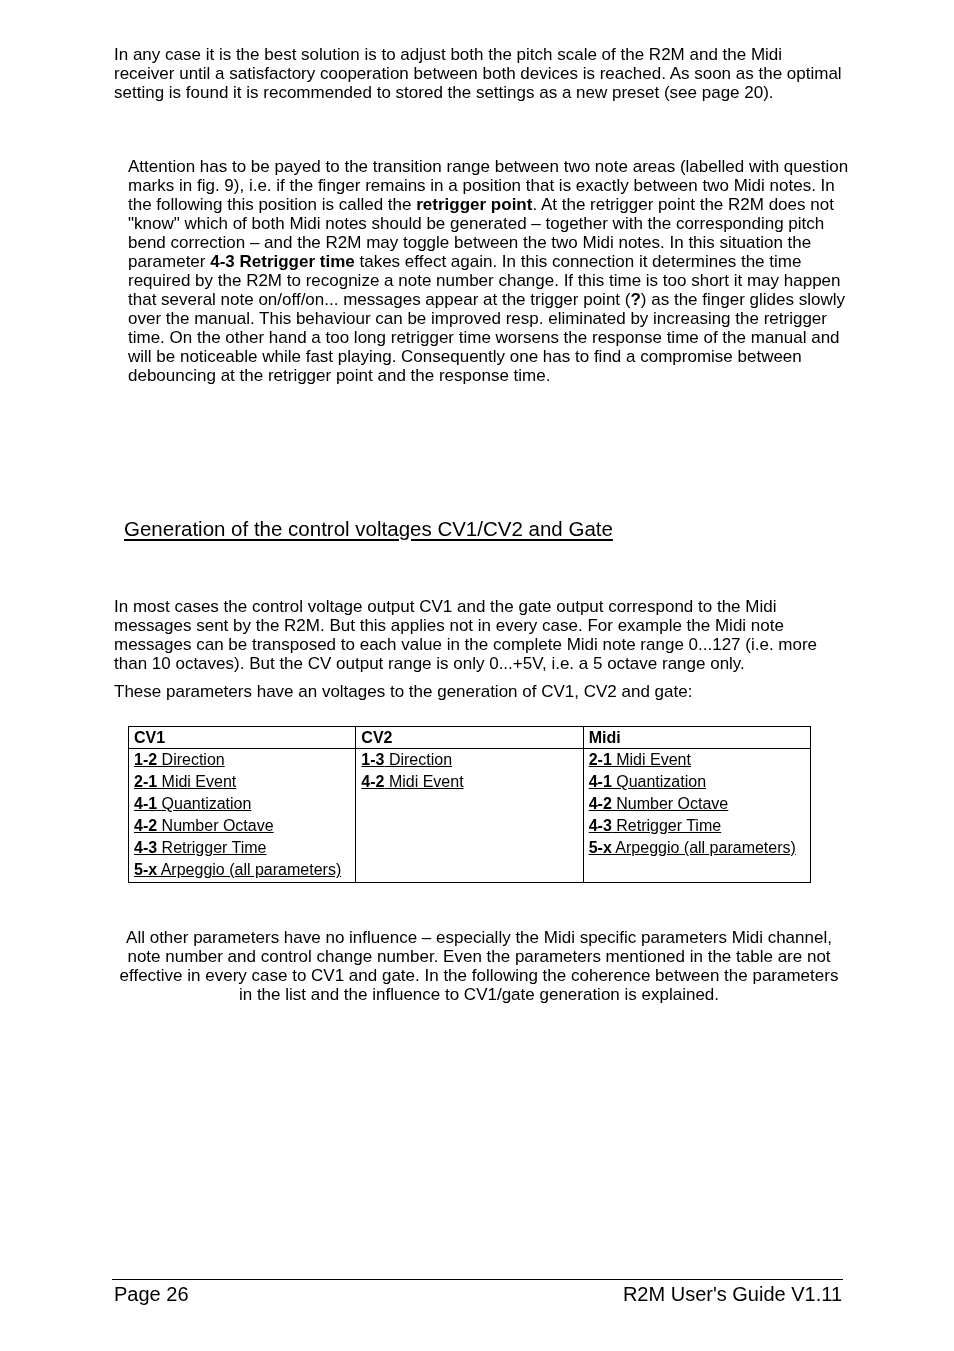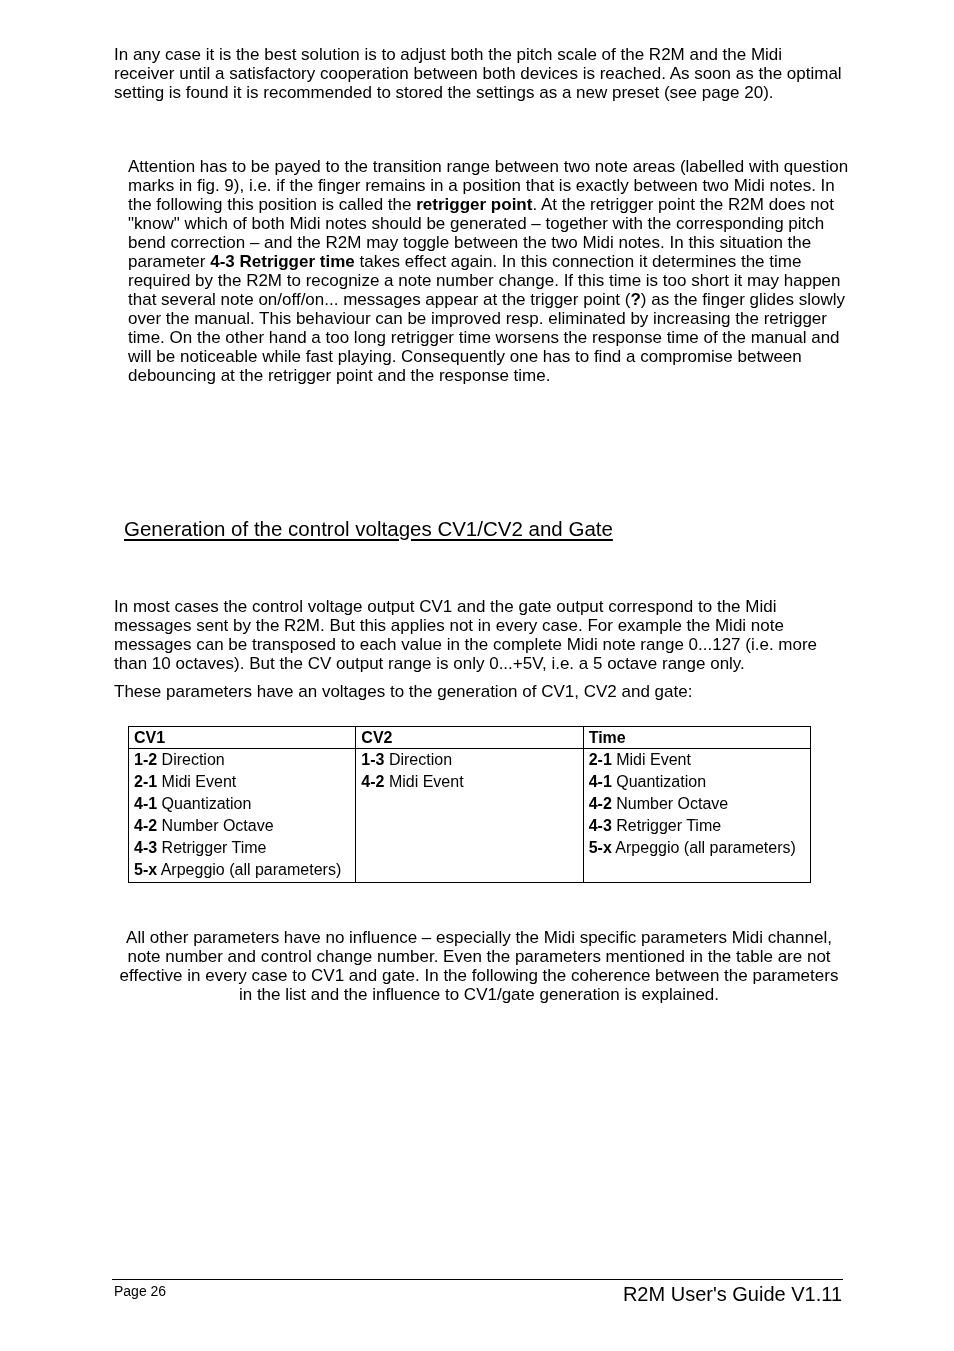--- a/index.html
+++ b/index.html
@@ -24,27 +24,27 @@
     position: absolute; left: 14px; top: 681px;
     border-collapse: collapse; width: 683px;
     font-size: 16px; line-height: 22.1px;
   }
   .tbl td, .tbl th {
     border: 1px solid #000; vertical-align: top; text-align: left;
     padding: 0 5px; width: 33.3%;
   }
   .tbl th { font-weight: bold; line-height: 21px; }
   .tbl td { padding-bottom: 0; }
-  .line { display: block; }
+  .line { display: block; text-decoration: underline; }
   .p5 { position: absolute; top: 883px; left: 0; width: 730px; text-align: center; }
   .footer-rule {
     position: absolute; left: 112px; top: 1279px; width: 731px; height: 0;
     border-top: 1px solid #000;
   }
-  .footer-left { position: absolute; left: 114px; top: 1283px; font-size: 14px; }
+  .footer-left { position: absolute; left: 114px; top: 1283px; font-size: 20px; }
   .footer-right { position: absolute; right: 112px; top: 1283px; font-size: 20px; }
 </style>
 </head>
 <body>
 
 <div class="page">
   <p class="p1">In any case it is the best solution is to adjust both the pitch scale of the R2M and the Midi receiver until a satisfactory cooperation between both devices is reached. As soon as the optimal setting is found it is recommended to stored the settings as a new preset (see page 20).</p>
 
   <p class="p2" id="p2"><span>Attention has to be payed to the transition range between two note areas (labelled with question marks in fig. 9), i.e. if the finger remains in a position that is exactly between two Midi notes. In the following this position is called the </span><b>retrigger point</b><span>. At the retrigger point the R2M does not "know" which of both Midi notes should be generated – together with the corresponding pitch bend correction – and the R2M may toggle between the two Midi notes. In this situation the parameter </span><b>4-3 Retrigger time</b><span> takes effect again. In this connection it determines the time required by the R2M to recognize a note number change. If this time is too short it may happen that several note on/off/on...  messages appear at the trigger point (</span><b>?</b><span>) as the finger glides slowly over the manual. This behaviour can be improved resp. eliminated by increasing the retrigger time. On the other hand a too long retrigger time worsens the response time of the manual and will be noticeable while fast playing. Consequently one has to find a compromise between debouncing at the retrigger point and the response time.</span></p>
 
@@ -52,21 +52,21 @@
 
   <p class="p3">In most cases the control voltage output CV1 and the gate output correspond to the Midi messages sent by the R2M. But this applies not in every case. For example the Midi note messages can be transposed to each value in the complete Midi note range 0...127 (i.e. more than 10 octaves). But the CV output range is only 0...+5V, i.e. a 5 octave range only.</p>
 
   <p class="p4">These parameters have an voltages to the generation of CV1, CV2 and gate:</p>
 
   <table class="tbl">
     <thead>
       <tr>
         <th>CV1</th>
         <th>CV2</th>
-        <th>Time</th>
+        <th>Midi</th>
       </tr>
     </thead>
     <tbody>
       <tr>
         <td>
             <span class="line"><b>1-2</b><span> Direction</span></span>
             <span class="line"><b>2-1</b><span> Midi Event</span></span>
             <span class="line"><b>4-1</b><span> Quantization</span></span>
             <span class="line"><b>4-2</b><span> Number Octave</span></span>
             <span class="line"><b>4-3</b><span> Retrigger Time</span></span>

